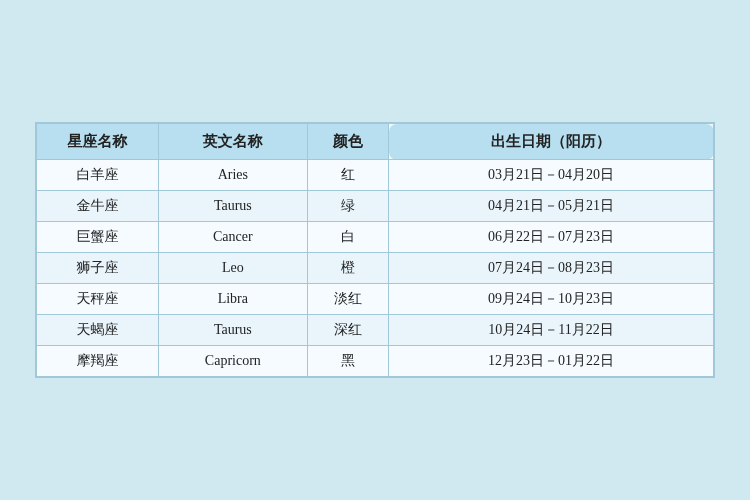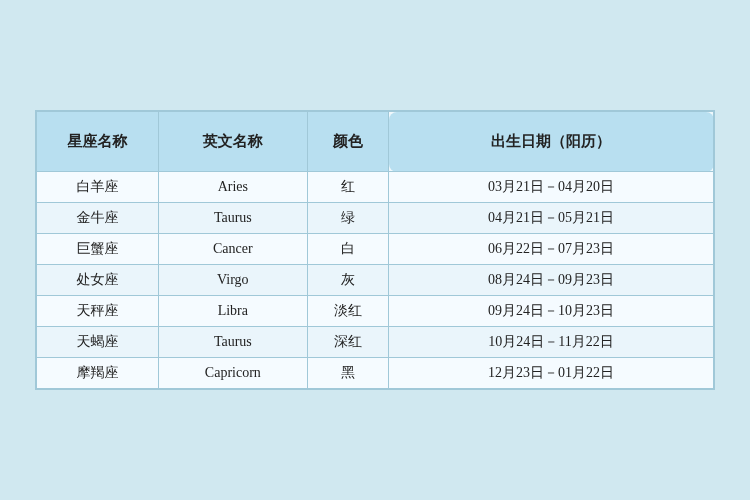--- a/index.html
+++ b/index.html
@@ -25,21 +25,21 @@
     th, td {
       border: 1px solid #a0c8d8;
       text-align: center;
       padding: 6px 8px;
       color: #222;
     }
     thead th {
       background-color: #b8dff0;
       font-weight: bold;
       font-size: 15px;
-      padding: 20px;
+      padding: 8px;
     }
     tbody tr {
       background-color: #f5fbff;
       margin-left: 40px;
     }
     tbody tr:nth-child(even) {
       background-color: #eaf5fb;
     }
     .col-cn { width: 18%; }
     .col-en { width: 22%; text-align: center; }
@@ -72,24 +72,24 @@
           <td>绿</td>
           <td>04月21日－05月21日</td>
         </tr>
         <tr>
           <td>巨蟹座</td>
           <td>Cancer</td>
           <td>白</td>
           <td>06月22日－07月23日</td>
         </tr>
         <tr>
-          <td>处女座</td>
-          <td>Virgo</td>
-          <td>灰</td>
-          <td>08月24日－09月23日</td>
+          <td>狮子座</td>
+          <td>Leo</td>
+          <td>橙</td>
+          <td>07月24日－08月23日</td>
         </tr>
         <tr>
           <td>天秤座</td>
           <td>Libra</td>
           <td>淡红</td>
           <td>09月24日－10月23日</td>
         </tr>
         <tr>
           <td>天蝎座</td>
           <td>Taurus</td>

